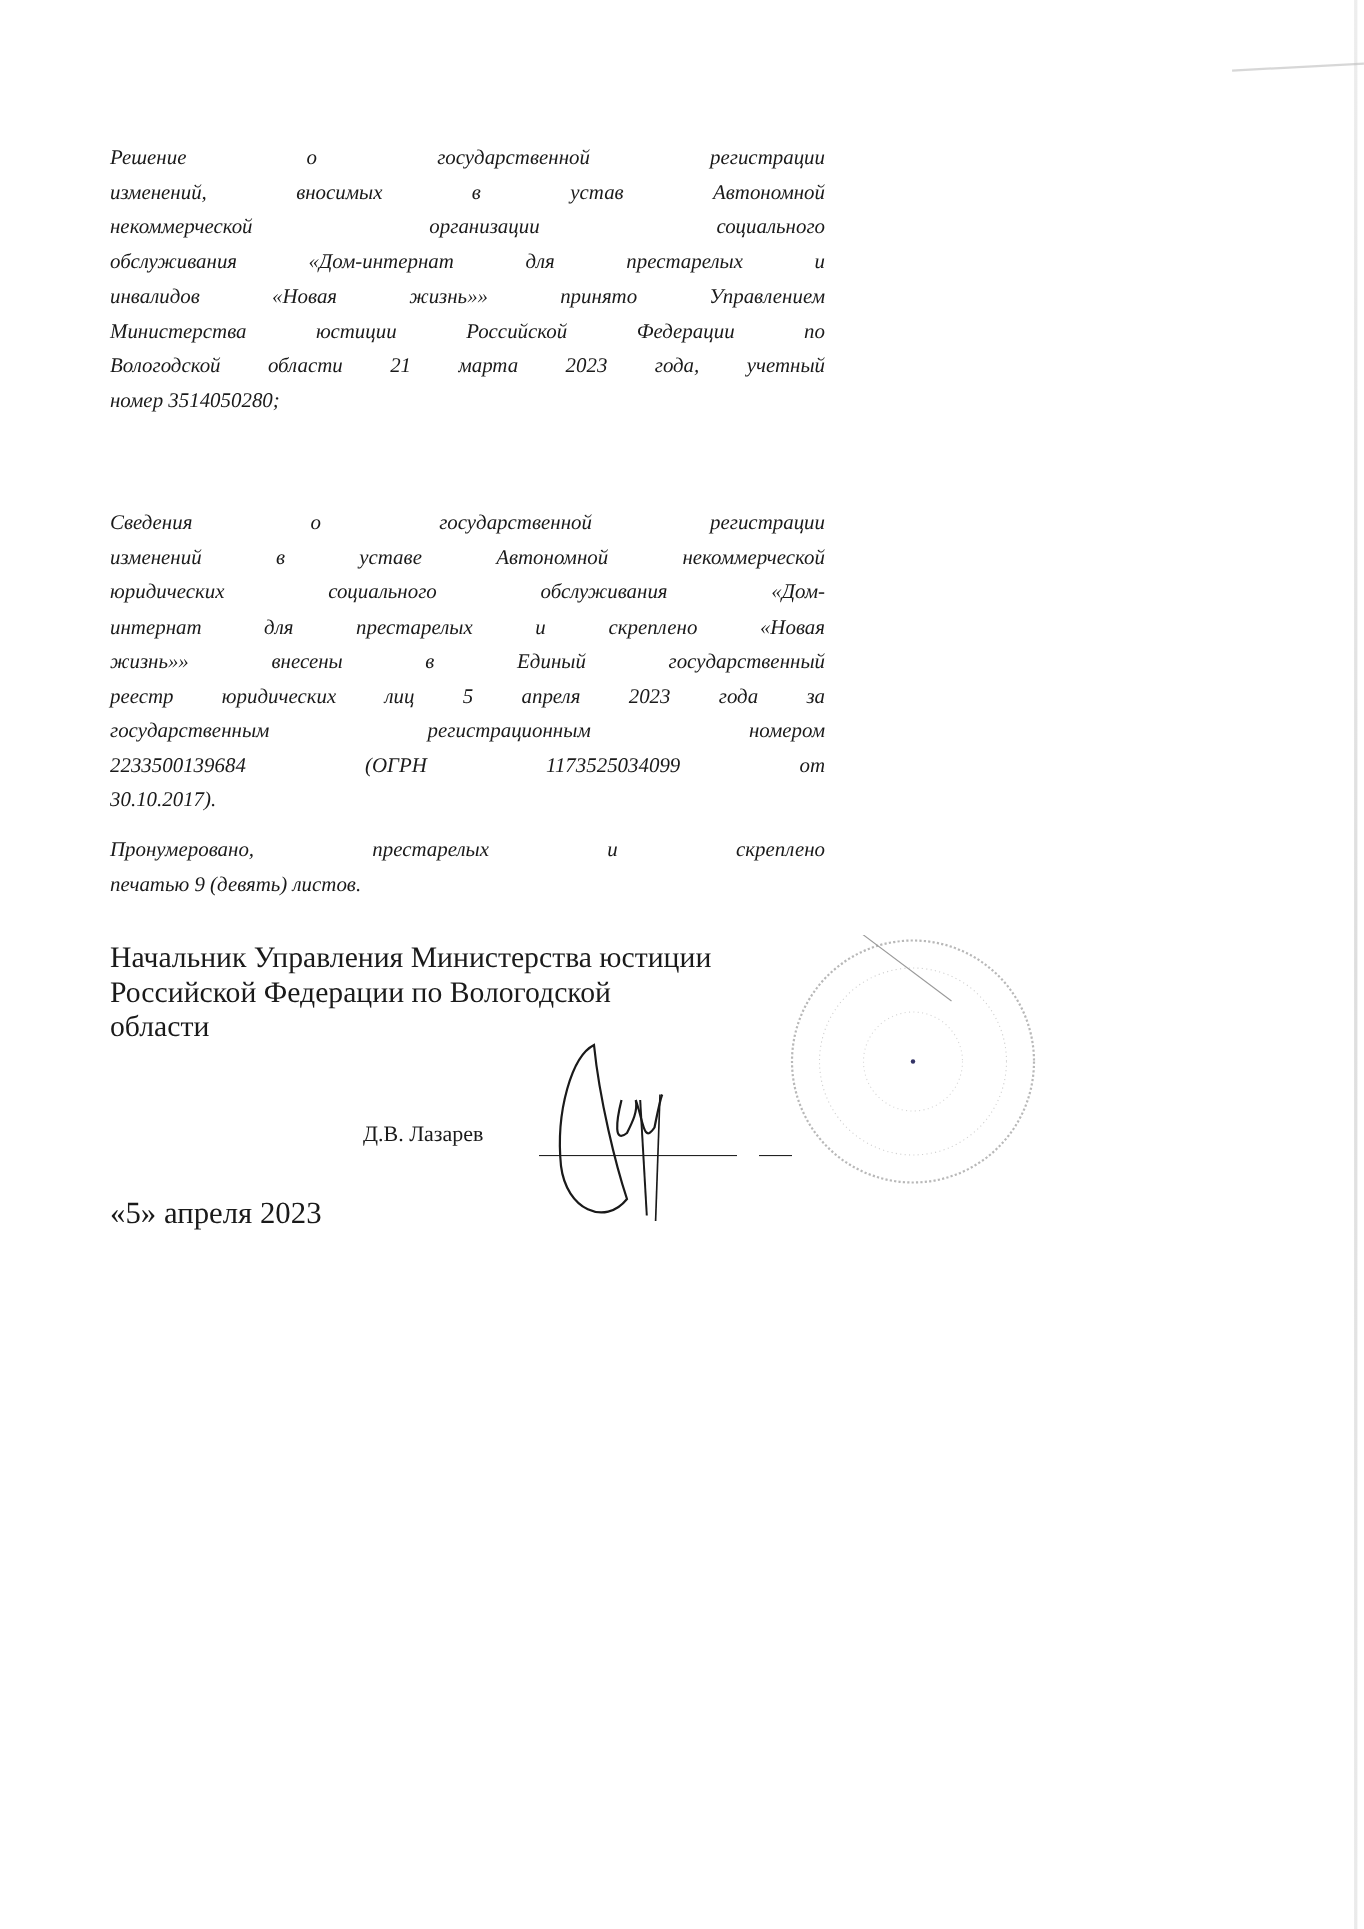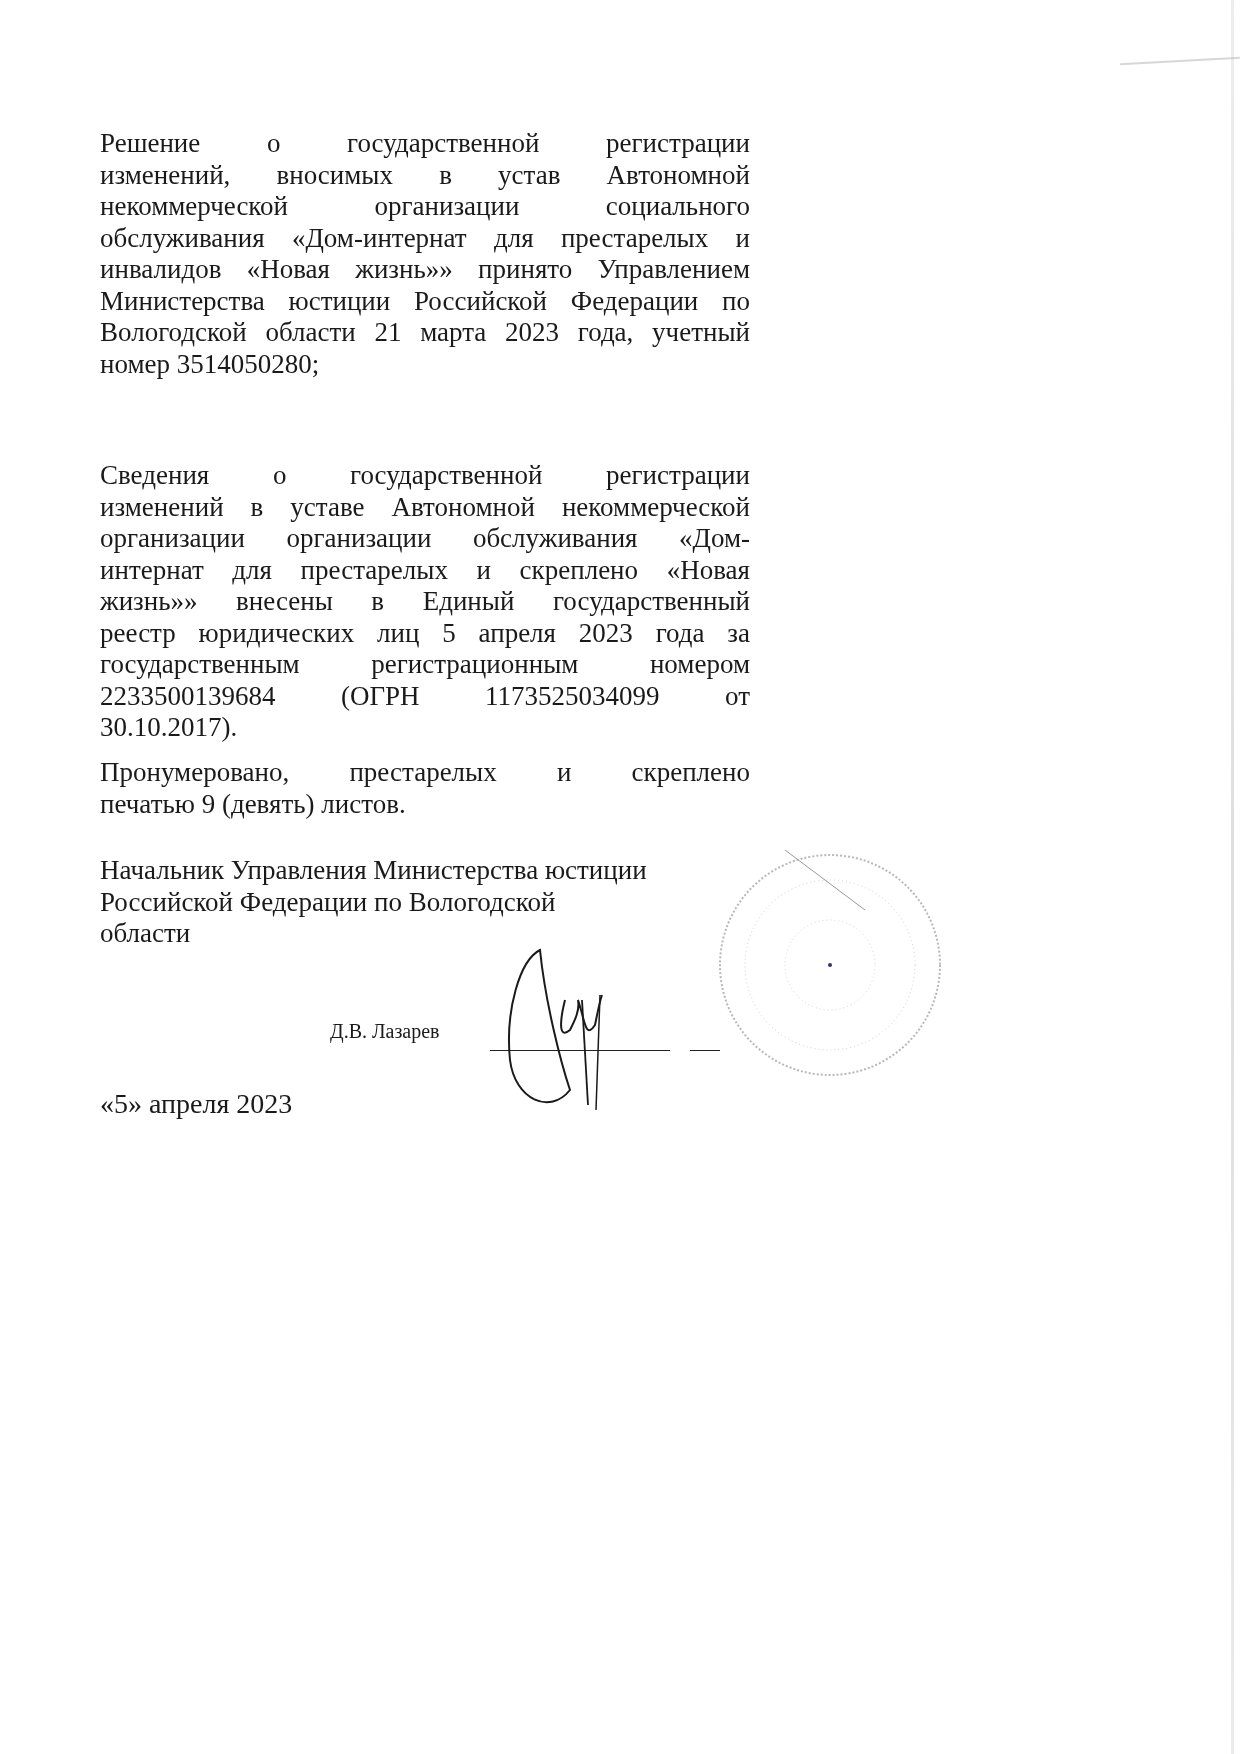--- a/index.html
+++ b/index.html
@@ -4,22 +4,22 @@
 <style>
   html, body { margin: 0; padding: 0; }
   body {
     width: 1240px; height: 1754px; background: #ffffff; position: relative; overflow: hidden;
     font-family: "Liberation Serif", "DejaVu Serif", serif; color: #1a1a1a;
   }
   .page-edge { position: absolute; right: 6px; top: 0; width: 3px; height: 1754px;
     background: linear-gradient(to bottom, #e6e6e6, #d0d0d0, #e2e2e2); opacity: .7; }
   .corner-mark { position: absolute; right: 0; top: 60px; width: 120px; height: 2px; background: #bdbdbd; transform: rotate(-3deg); opacity: .6; }
   .para {
-    position: absolute; left: 100px; width: 650px; font-size: 27px; line-height: 31.5px;
-    text-align: justify; text-align-last: left; margin: 0;
+    position: absolute; left: 100px; width: 650px; font-size: 19px; line-height: 31.5px;
+    text-align: justify; text-align-last: left; margin: 0; font-style: italic;
   }
   .para .line { display: block; text-align: justify; text-align-last: justify; white-space: nowrap; }
   .para .line.last { text-align-last: left; }
   #p1 { top: 128px; }
   #p2 { top: 428px; margin-top: 32px; }
   #p3 { top: 757px; }
   .sig-block { position: absolute; left: 100px; top: 855px; font-size: 27px; line-height: 31.5px; }
   .signer { position: absolute; left: 330px; top: 1020px; font-size: 20px; }
   .sig-line { position: absolute; left: 490px; top: 1050px; width: 180px; border-bottom: 1.5px solid #222; }
   .sig-line2 { position: absolute; left: 690px; top: 1050px; width: 30px; border-bottom: 1.5px solid #222; }
@@ -41,21 +41,21 @@
   <span class="line">обслуживания «Дом-интернат для престарелых и</span>
   <span class="line">инвалидов «Новая жизнь»» принято Управлением</span>
   <span class="line">Министерства юстиции Российской Федерации по</span>
   <span class="line">Вологодской области 21 марта 2023 года, учетный</span>
   <span class="line last">номер 3514050280;</span>
 </div>
 
 <div class="para" id="p2">
   <span class="line">Сведения о государственной регистрации</span>
   <span class="line">изменений в уставе Автономной некоммерческой</span>
-  <span class="line">организации организации обслуживания «Дом-</span>
+  <span class="line">юридических социального обслуживания «Дом-</span>
   <span class="line">интернат для престарелых и скреплено «Новая</span>
   <span class="line">жизнь»» внесены в Единый государственный</span>
   <span class="line">реестр юридических лиц 5 апреля 2023 года за</span>
   <span class="line">государственным регистрационным номером</span>
   <span class="line">2233500139684 (ОГРН 1173525034099 от</span>
   <span class="line last">30.10.2017).</span>
 </div>
 
 <div class="para" id="p3">
   <span class="line">Пронумеровано, престарелых и скреплено</span>

